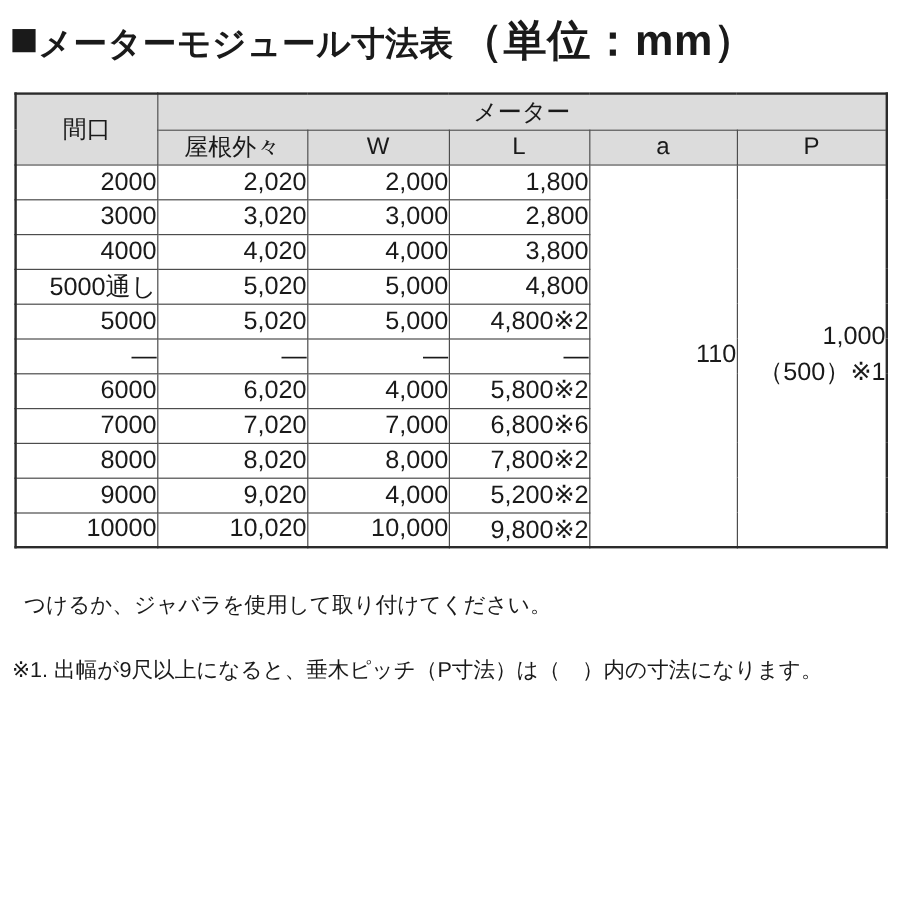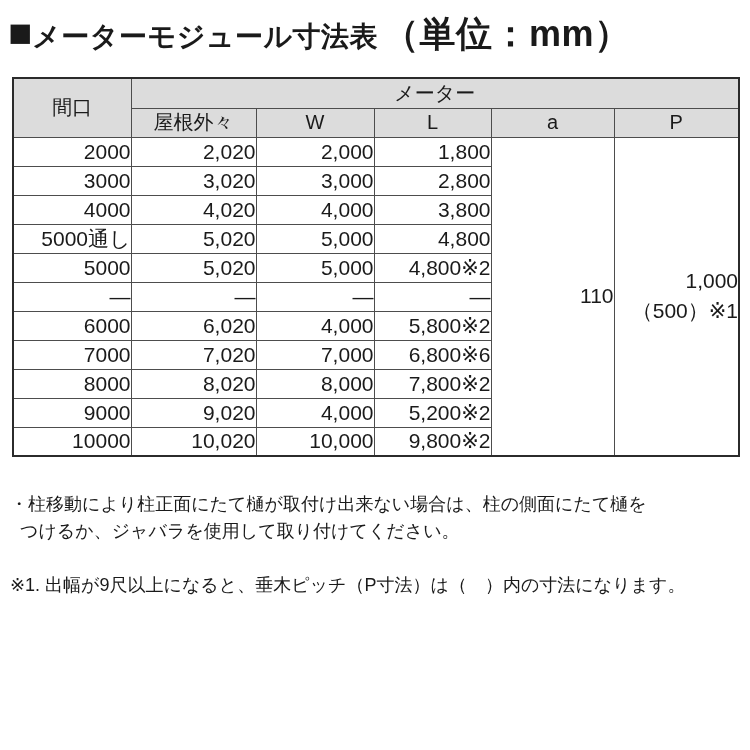--- a/index.html
+++ b/index.html
@@ -186,20 +186,19 @@
       <td>10000</td>
       <td>10,020</td>
       <td>10,000</td>
       <td>9,800※2</td>
     </tr>
   </tbody>
 </table>
 
 <div class="notes">
   <div class="note">
-    <div class="note-line">・柱移動により柱正面にたて樋が取付け出来ない場合は、柱の側面にたて樋を</div>
     <div class="note-line cont">つけるか、ジャバラを使用して取り付けてください。</div>
   </div>
 </div>
 
 <div class="remarks">
   <div class="remark-line">※1. 出幅が9尺以上になると、垂木ピッチ（P寸法）は（　）内の寸法になります。</div>
 </div>
 
 </body></html>

